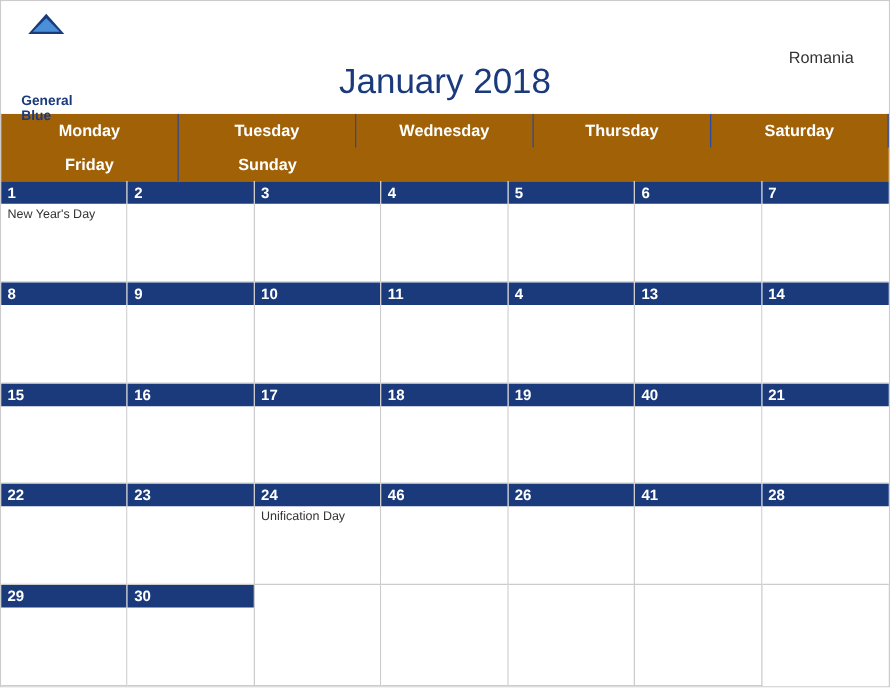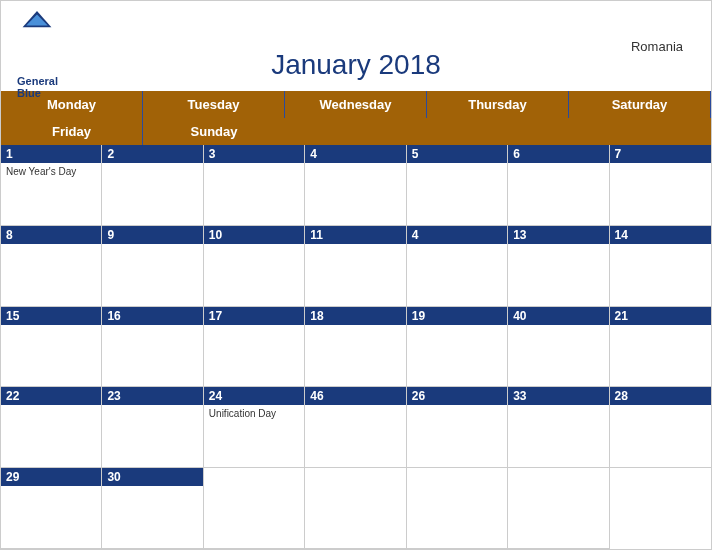--- a/index.html
+++ b/index.html
@@ -277,21 +277,21 @@
           <span class="cell-number">46</span>
         </div>
       </div>
       <div class="calendar-cell">
         <div class="cell-header">
           <span class="cell-number">26</span>
         </div>
       </div>
       <div class="calendar-cell">
         <div class="cell-header">
-          <span class="cell-number">33</span>
+          <span class="cell-number">41</span>
         </div>
       </div>
       <div class="calendar-cell">
         <div class="cell-header">
           <span class="cell-number">28</span>
         </div>
       </div>
       <div class="calendar-cell">
         <div class="cell-header">
           <span class="cell-number">29</span>

